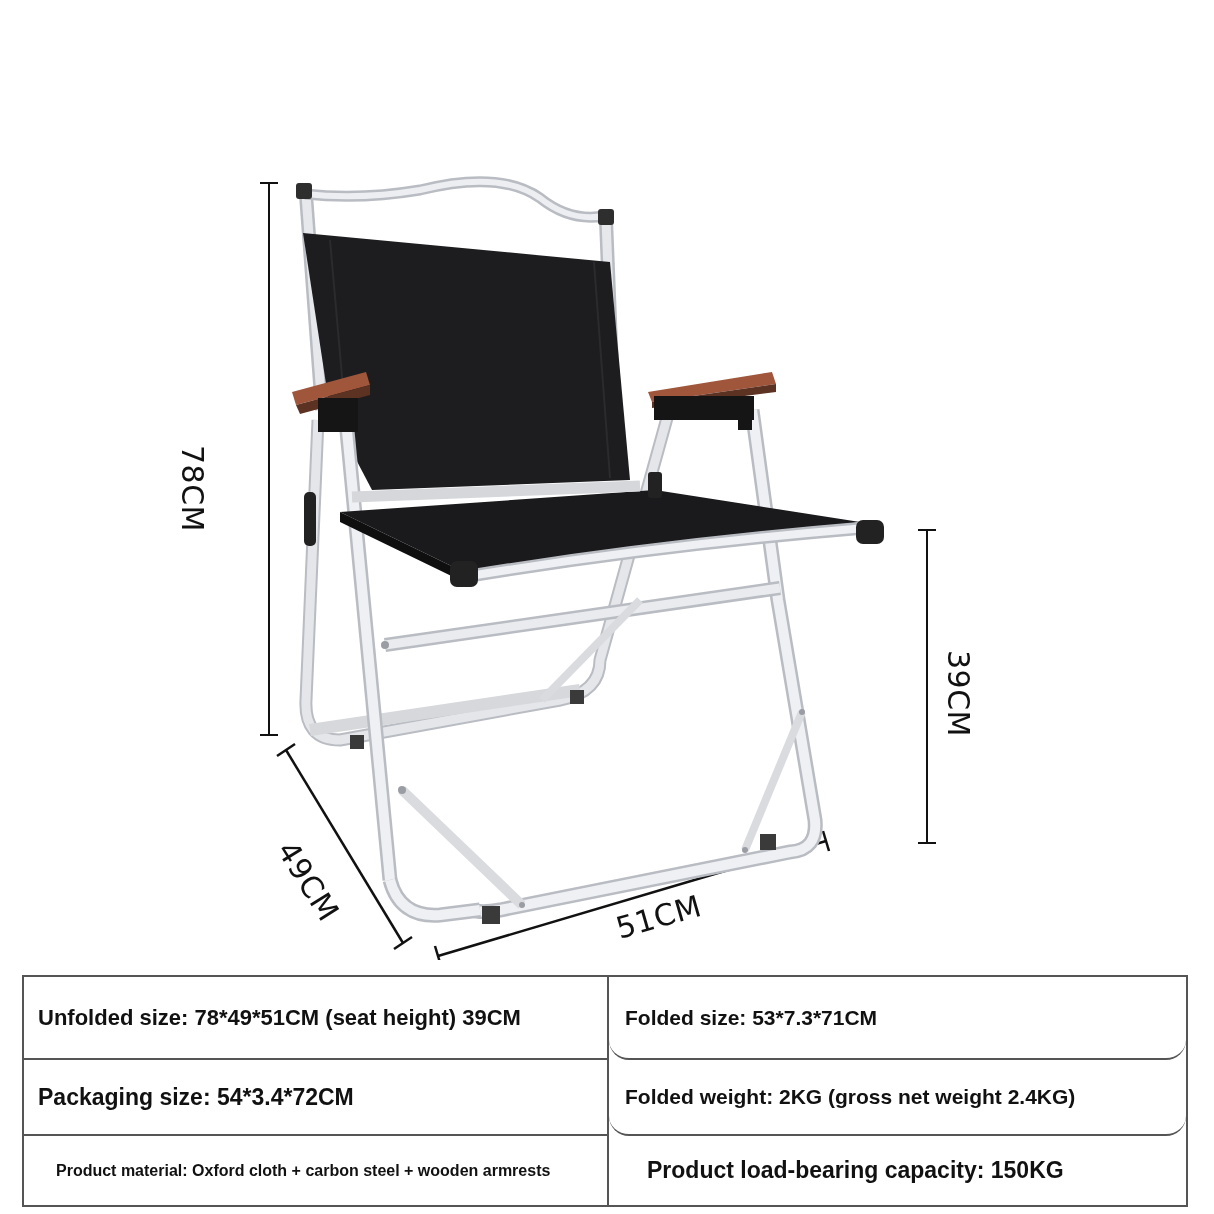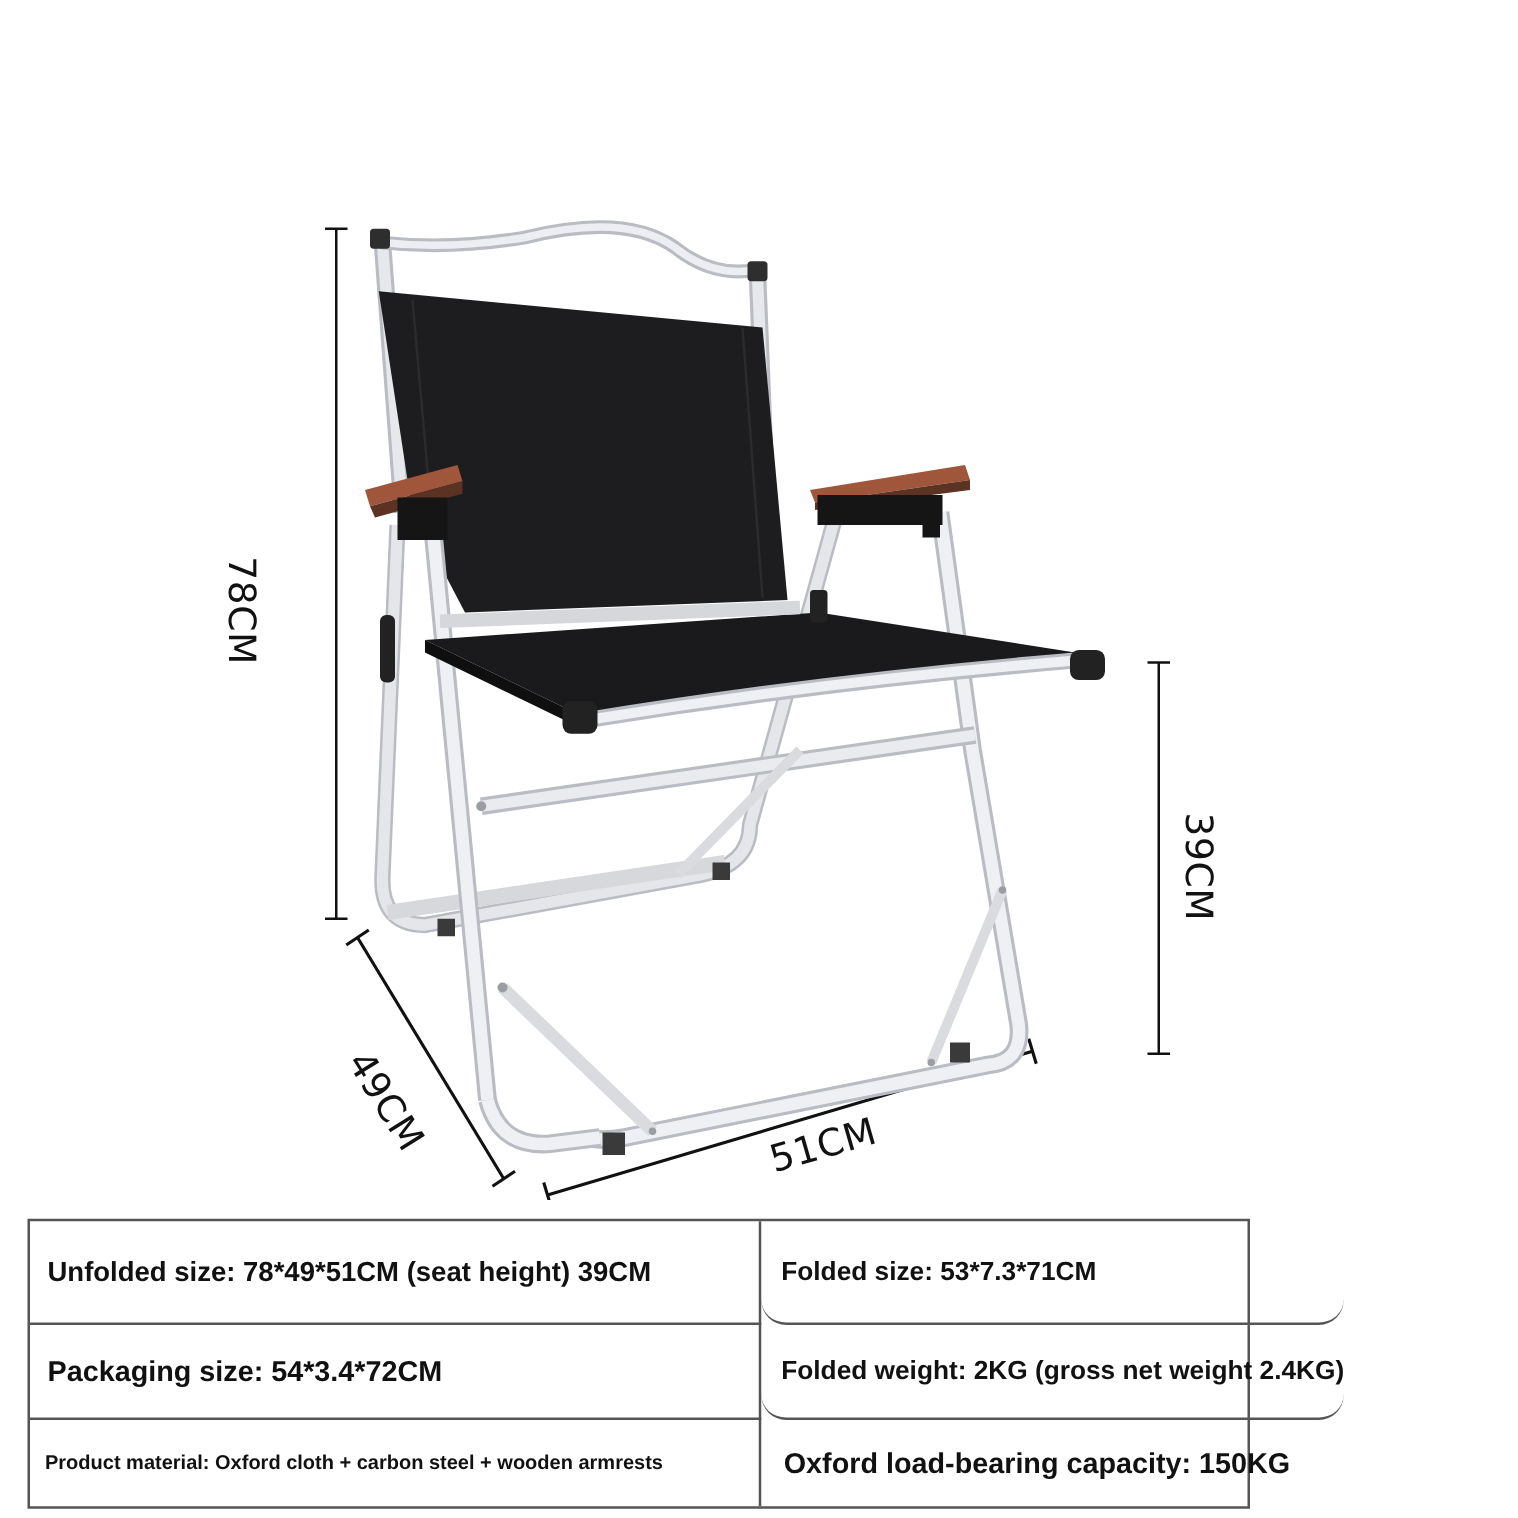--- a/index.html
+++ b/index.html
@@ -1,22 +1,22 @@
 <!DOCTYPE html>
 <html><head>
 <meta charset="utf-8">
 <style>
   html, body { margin:0; padding:0; background:#ffffff; }
   body { width:1214px; height:1214px; position:relative; overflow:hidden; font-family:"Liberation Sans", sans-serif; }
   .figure { position:absolute; left:0; top:0; width:1214px; height:960px; }
   .dim-label { position:absolute; font-family:"DejaVu Sans", sans-serif; font-size:30px; color:#111; white-space:nowrap; letter-spacing:0.5px; }
-  .spec-table { position:absolute; left:22px; top:975px; width:978px; height:232px; border:2px solid #555; box-sizing:border-box; display:grid; grid-template-columns:585px 1fr; grid-template-rows:83px 76px 1fr; }
+  .spec-table { position:absolute; left:22px; top:975px; width:1166px; height:232px; border:2px solid #555; box-sizing:border-box; display:grid; grid-template-columns:585px 1fr; grid-template-rows:83px 76px 1fr; }
   .cell { border-right:2px solid #555; border-bottom:2px solid #555; display:flex; align-items:center; padding-left:14px; font-weight:bold; color:#111; font-size:22px; box-sizing:border-box; white-space:nowrap; }
   .cell.r { border-right:none; }
-  .cell.last { border-bottom:none; }
+  .cell.last { border-bottom:none;margin-left:20px; }
   .cell.small { font-size:16px; padding-left:12px; }
   .cell.right-col { font-size:21px; padding-left:16px;border-radius:20px; }
   .cell.right-col.big { font-size:23px; padding-left:18px; }
 </style>
 </head>
 <body>
 
 <div class="figure">
   <svg width="1214" height="960" viewBox="0 0 1214 960">
 
@@ -127,14 +127,14 @@
   <div class="dim-label" style="left:300px; top:835px; transform:rotate(58deg); transform-origin:left top;">49CM</div>
   <div class="dim-label" style="left:612px; top:912px; transform:rotate(-16deg); transform-origin:left top;">51CM</div>
 </div>
 
 <div class="spec-table">
   <div class="cell">Unfolded size: 78*49*51CM (seat height) 39CM</div>
   <div class="cell r right-col">Folded size: 53*7.3*71CM</div>
   <div class="cell" style="font-size:23px;">Packaging size: 54*3.4*72CM</div>
   <div class="cell r right-col">Folded weight: 2KG (gross net weight 2.4KG)</div>
   <div class="cell small last">Product material: Oxford cloth + carbon steel + wooden armrests</div>
-  <div class="cell r right-col big last">Oxford load-bearing capacity: 150KG</div>
+  <div class="cell r right-col big last">Product load-bearing capacity: 150KG</div>
 </div>
 
 </body></html>

